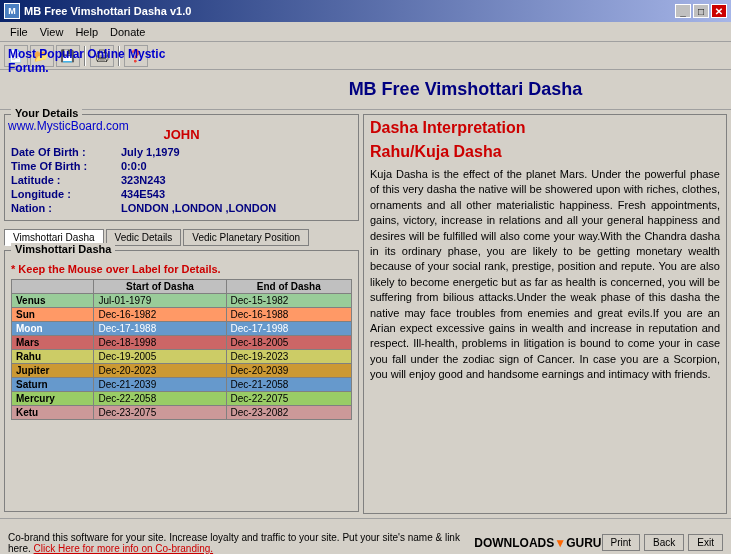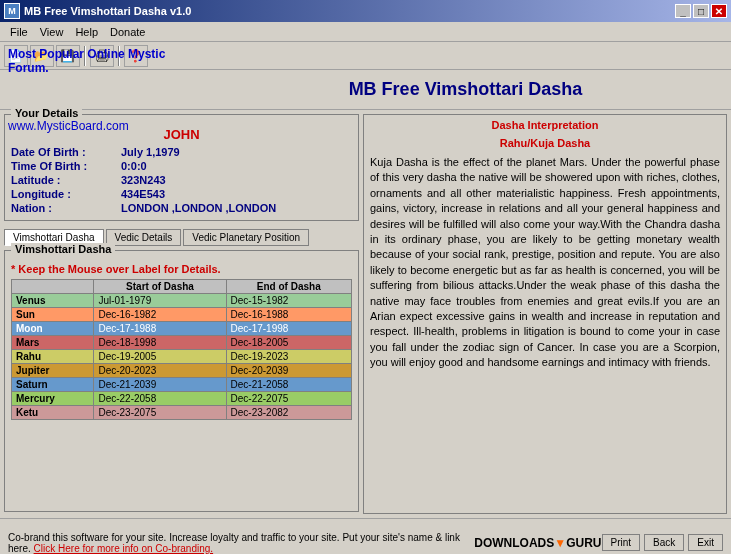--- a/index.html
+++ b/index.html
@@ -224,23 +224,22 @@
 
     
     .right-panel {
       flex: 1;
       border: 1px solid #808080;
       background: #d4d0c8;
       padding: 4px 6px;
       overflow-y: auto;
     }
     .dasha-interp-title {
-      text-align: center;
-      font-weight: bold;
-      font-size: 11px;
+      font-weight: bold;
+      font-size: 16px;
       color: #cc0000;
       margin-bottom: 6px;
     }
     .dasha-interp-text {
       font-size: 11px;
       line-height: 1.4;
       text-align: justify;
       color: #000;
     }
 

